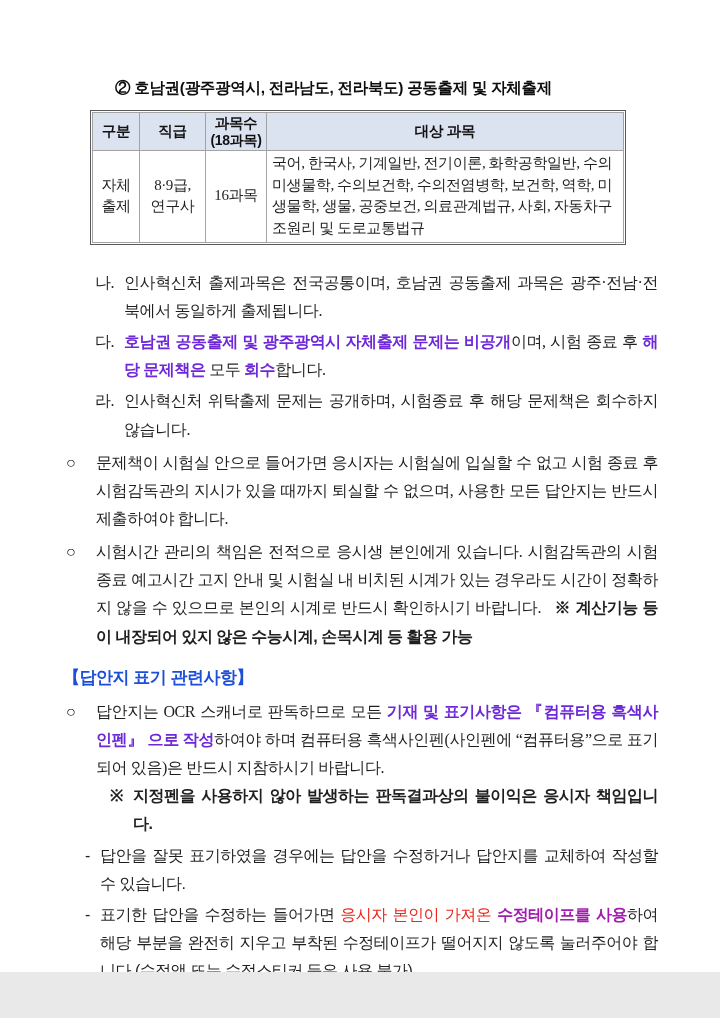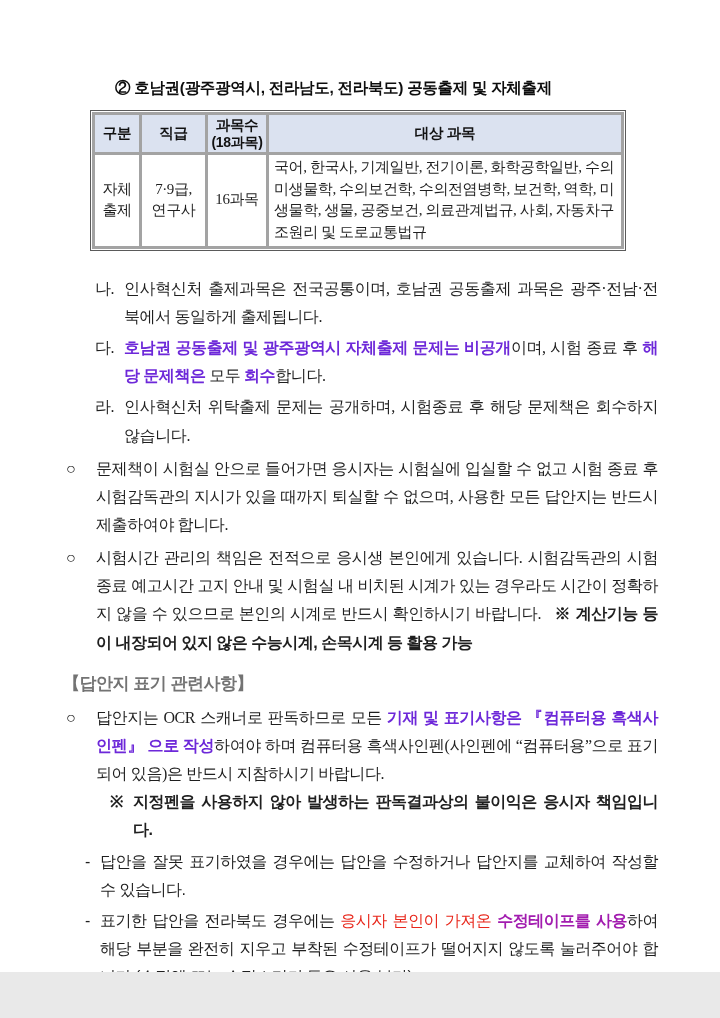--- a/index.html
+++ b/index.html
@@ -26,21 +26,21 @@
   
   .table-wrap {
     margin-left:28px;
     width:536px;
     border:1px solid #5a5a5a;
     padding:1px;
     box-sizing:border-box;
     background:#ffffff;
   }
   table.subjects { width:100%; border-collapse:collapse; table-layout:fixed; }
-  table.subjects th, table.subjects td { border:3px solid #a3a3a3; box-sizing:border-box; }
+  table.subjects th, table.subjects td { border:1px solid #a3a3a3; box-sizing:border-box; }
   table.subjects th {
     background:#dbe2f0;
     font-family:"Liberation Sans", sans-serif;
     font-weight:bold;
     font-size:14.5px;
     letter-spacing:-0.3px;
     color:#111;
     padding:2px 2px;
     text-align:center;
     vertical-align:middle;
@@ -77,21 +77,21 @@
   .lvl-dash .marker { width:15px; font-family:"Liberation Sans",sans-serif; }
   .mt-table { margin-top:24px; }
   .mt-sm { margin-top:3px; }
   .mt-md { margin-top:5px; }
   
   .section-title {
     font-family:"Liberation Sans", sans-serif;
     font-weight:bold;
     font-size:17px;
     letter-spacing:-0.5px;
-    color:#737373;
+    color:#1d4ed8;
     margin:15px 0 9px 1px;
   }
   
   .r-n  { }
   .r-rb { color:#6d28d9; font-weight:bold; }
   .r-bs { font-family:"Liberation Sans",sans-serif; font-weight:bold; letter-spacing:-0.5px; }
   .r-s  { font-family:"Liberation Sans",sans-serif; letter-spacing:-0.5px; }
   .r-rs { color:#e8261a; font-family:"Liberation Sans",sans-serif; letter-spacing:-0.5px; }
   .r-rbs{ color:#a21caf; font-weight:bold; font-family:"Liberation Sans",sans-serif; letter-spacing:-0.5px; }
 </style>
@@ -115,21 +115,21 @@
           <th>구분</th>
           <th>직급</th>
           <th><span>과목수</span><span class="th-sub">(18과목)</span></th>
           <th>대상 과목</th>
         </tr>
       </thead>
       <tbody>
         <tr>
           <td class="c">자체
 출제</td>
-          <td class="c">7·9급,
+          <td class="c">8·9급,
 연구사</td>
           <td class="c">16과목</td>
           <td class="subjects-cell">국어, 한국사, 기계일반, 전기이론, 화학공학일반, 수의미생물학, 수의보건학, 수의전염병학, 보건학, 역학, 미생물학, 생물, 공중보건, 의료관계법규, 사회, 자동차구조원리 및 도로교통법규</td>
         </tr>
       </tbody>
     </table>
   </div>
 
   <div class="para lvl-ga mt-table">
     <span class="marker">나.</span>
@@ -168,16 +168,16 @@
     <span class="ptext"><span class="r-bs">지정펜을 사용하지 않아 발생하는 판독결과상의 불이익은 응시자 책임입니다.</span></span>
   </div>
 
   <div class="para lvl-dash mt-sm">
     <span class="marker">-</span>
     <span class="ptext"><span class="r-s">답안을 잘못 표기하였을 경우에는 답안을 수정하거나 답안지를 교체하여 작성할 수 있습니다.</span></span>
   </div>
 
   <div class="para lvl-dash mt-sm">
     <span class="marker">-</span>
-    <span class="ptext"><span class="r-s">표기한 답안을 전라북도 경우에는 </span><span class="r-rs">응시자 본인이 가져온 </span><span class="r-rbs">수정테이프를 사용</span><span class="r-s">하여 해당 부분을 완전히 지우고 부착된 수정테이프가 떨어지지 않도록 눌러주어야 합니다.(수정액 또는 수정스티커 등은 사용 불가)</span></span>
+    <span class="ptext"><span class="r-s">표기한 답안을 수정하는 들어가면 </span><span class="r-rs">응시자 본인이 가져온 </span><span class="r-rbs">수정테이프를 사용</span><span class="r-s">하여 해당 부분을 완전히 지우고 부착된 수정테이프가 떨어지지 않도록 눌러주어야 합니다.(수정액 또는 수정스티커 등은 사용 불가)</span></span>
   </div>
 
 </div>
 
 </body></html>

